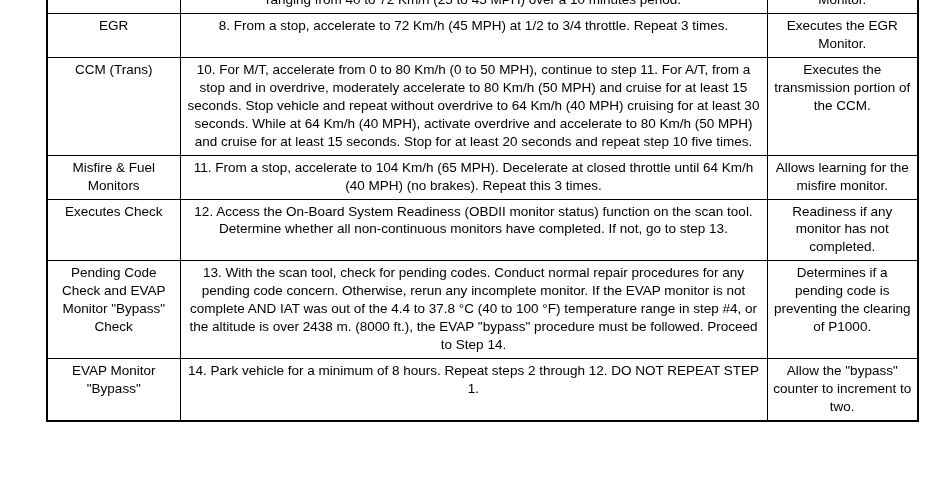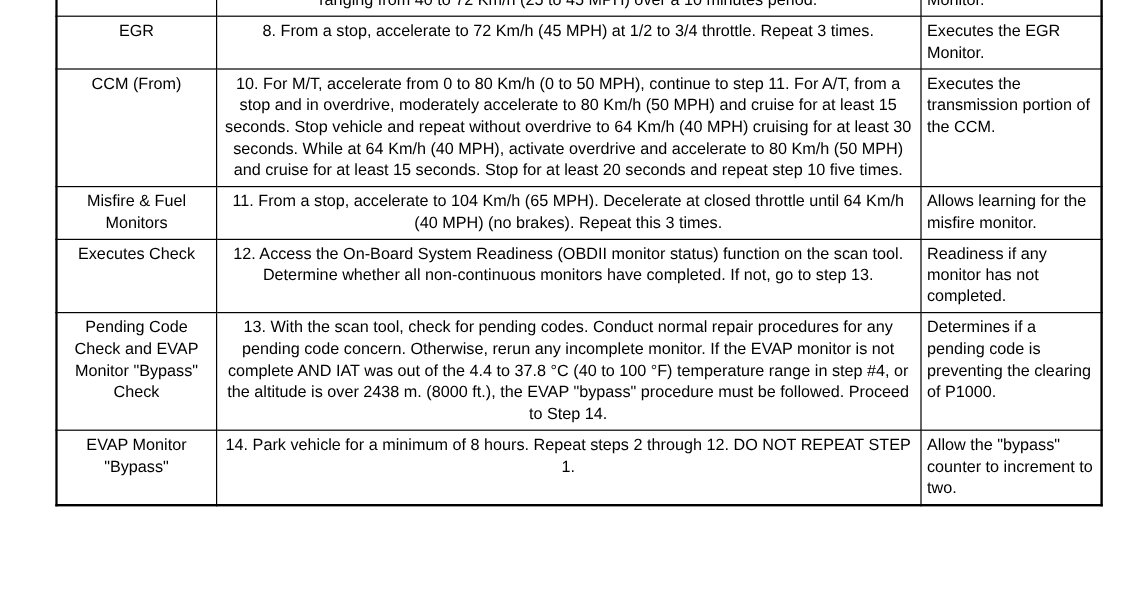--- a/index.html
+++ b/index.html
@@ -39,21 +39,21 @@
       padding: 3px 5px 4px 5px;
       word-wrap: break-word;
     }
     td.c-monitor {
       text-align: center;
     }
     td.c-proc {
       text-align: center;
     }
     td.c-result {
-      text-align: left;
+      text-align: center;
       margin-left: 20px;
     }
   </style>
 </head>
 <body>
 
 <div class="table-clip">
   <table class="drive-cycle">
     <colgroup>
       <col style="width:133px">
@@ -65,21 +65,21 @@
         <td class="c-monitor"></td>
         <td class="c-proc">ranging from 40 to 72 Km/h (25 to 45 MPH) over a 10 minutes period.</td>
         <td class="c-result">Monitor.</td>
       </tr>
       <tr>
         <td class="c-monitor">EGR</td>
         <td class="c-proc">8. From a stop, accelerate to 72 Km/h (45 MPH) at 1/2 to 3/4 throttle. Repeat 3 times.</td>
         <td class="c-result">Executes the EGR Monitor.</td>
       </tr>
       <tr>
-        <td class="c-monitor">CCM (From)</td>
+        <td class="c-monitor">CCM (Trans)</td>
         <td class="c-proc">10. For M/T, accelerate from 0 to 80 Km/h (0 to 50 MPH), continue to step 11. For A/T, from a stop and in overdrive, moderately accelerate to 80 Km/h (50 MPH) and cruise for at least 15 seconds. Stop vehicle and repeat without overdrive to 64 Km/h (40 MPH) cruising for at least 30 seconds. While at 64 Km/h (40 MPH), activate overdrive and accelerate to 80 Km/h (50 MPH) and cruise for at least 15 seconds. Stop for at least 20 seconds and repeat step 10 five times.</td>
         <td class="c-result">Executes the transmission portion of the CCM.</td>
       </tr>
       <tr>
         <td class="c-monitor">Misfire &amp; Fuel Monitors</td>
         <td class="c-proc">11. From a stop, accelerate to 104 Km/h (65 MPH). Decelerate at closed throttle until 64 Km/h (40 MPH) (no brakes). Repeat this 3 times.</td>
         <td class="c-result">Allows learning for the misfire monitor.</td>
       </tr>
       <tr>
         <td class="c-monitor">Executes Check</td>

